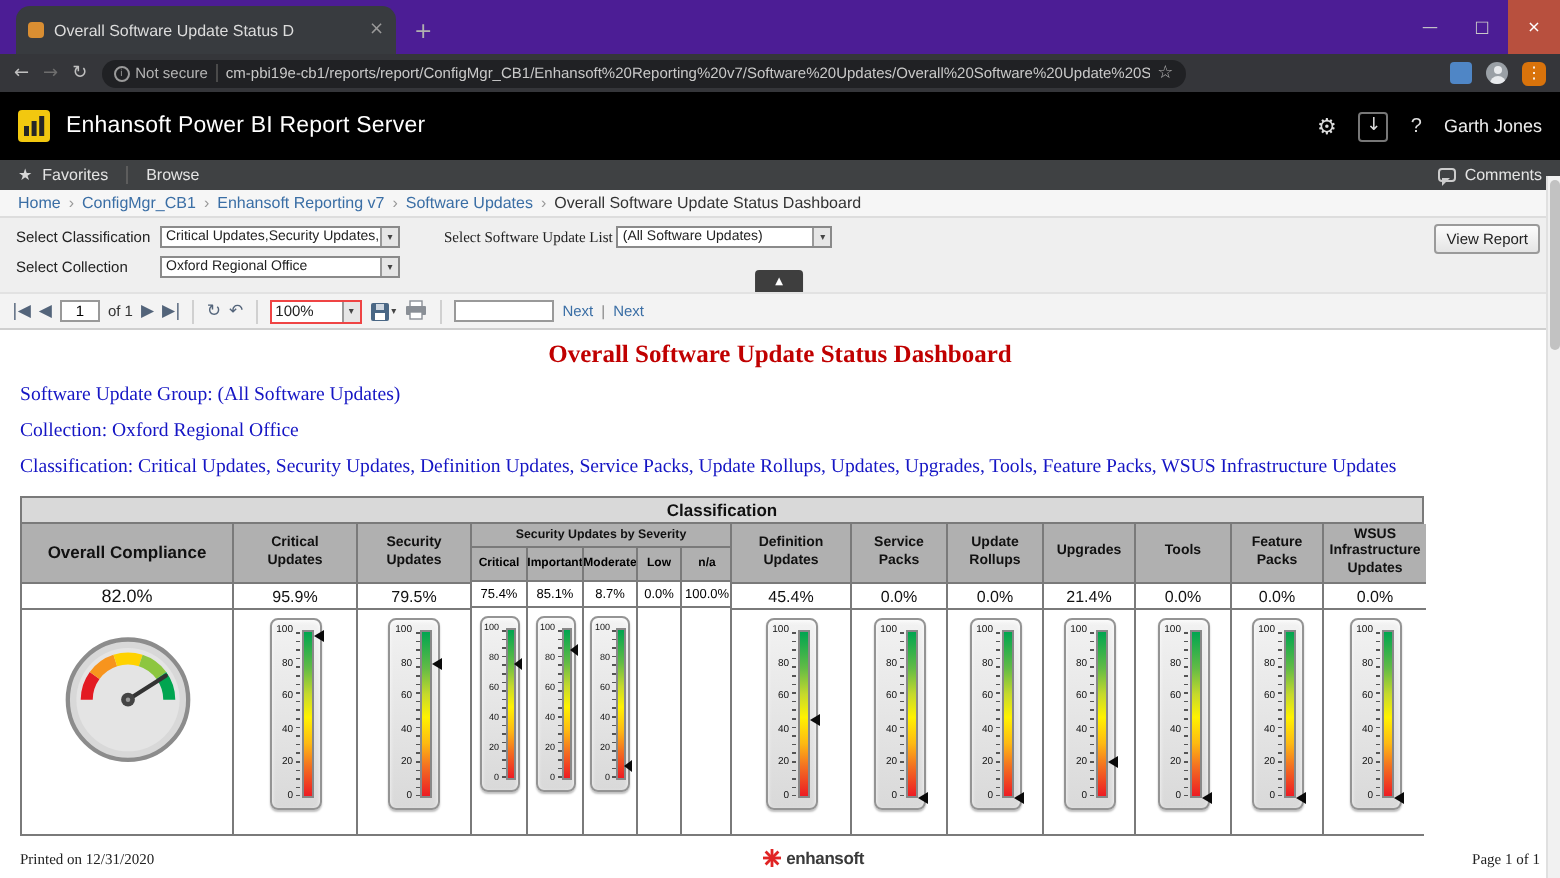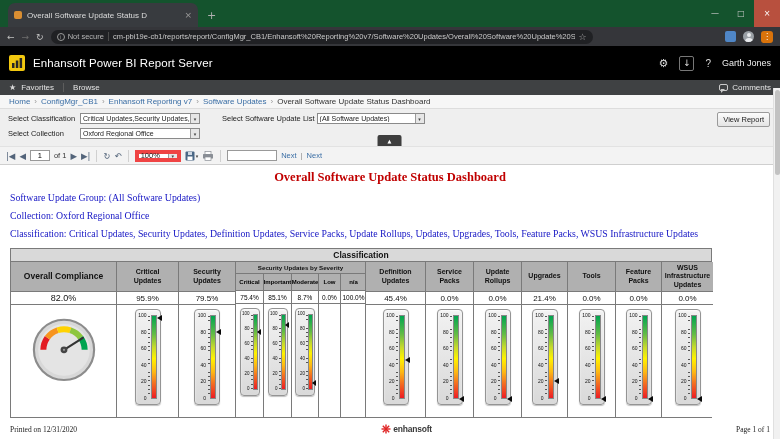--- a/index.html
+++ b/index.html
@@ -2,21 +2,21 @@
 <html><head>
 <meta charset="utf-8">
 <style>
   * { margin:0; padding:0; box-sizing:border-box; }
   html,body { background:#d0d0d0; }
   .screen { width:780px; height:439px; position:relative; overflow:hidden; background:#fff;
             font-family:"Liberation Sans", sans-serif; }
   .icon { font-family:"DejaVu Sans", sans-serif; }
 
   
-  .tabbar { height:27px; background:#14532d; display:flex; align-items:flex-end; position:relative; }
+  .tabbar { height:27px; background:#4c1d95; display:flex; align-items:flex-end; position:relative; }
   .tab { margin-left:8px; width:190px; height:24px; background:#383b3f; border-radius:7px 7px 0 0;
          display:flex; align-items:center; padding:0 6px; gap:5px; }
   .favicon { width:8px; height:8px; border-radius:2px; background:#d98e32; flex:0 0 auto; }
   .tab-title { flex:1; font-size:8px; color:#dcdcdc; white-space:nowrap; overflow:hidden; }
   .tab-close { color:#9a9a9a; font-size:9px; }
   .newtab { color:#b0b0b0; font-size:11px; margin:0 0 5px 9px; }
   .win-controls { position:absolute; right:0; top:0; height:27px; display:flex; }
   .win-btn { width:26px; height:27px; display:flex; align-items:center; justify-content:center;
              color:#c8c8c8; font-size:8px; }
   .win-close { background:#b8503e; color:#fff; }
@@ -68,42 +68,42 @@
               align-items:center; padding:0 9px; font-size:8px; gap:4px; white-space:nowrap; }
   .crumb { color:#3a6ea5; }
   .crumb-sep { color:#999; }
   .crumb-current { color:#333; }
 
   
   .params { background:#efefef; padding:3px 8px 4px; position:relative; border-bottom:1px solid #e2e2e2; }
   .param-row { display:flex; align-items:center; height:13px; margin-bottom:2px; }
   .param-label { font-size:7.5px; color:#222; white-space:nowrap; }
   .lbl1 { width:72px; }
-  .lbl2 { margin-left:22px; margin-right:2px; }
+  .lbl2 { margin-left:22px; margin-right:2px;font-family:Liberation Serif, serif; }
   .param-select { height:11px; background:#fff; border:1px solid #8a8a8a; display:flex; align-items:center; }
   .sel-txt { flex:1; font-size:7px; padding:0 2px; color:#222; white-space:nowrap; overflow:hidden; }
   .sel-arrow { width:9px; height:100%; background:#e6e6e6; border-left:1px solid #9a9a9a; font-size:5px;
                display:flex; align-items:center; justify-content:center; color:#444; }
   .w120 { width:120px; } .w108 { width:108px; }
   .view-report { position:absolute; top:3px; right:10px; height:15px; padding:0 5px; font-size:7.5px;
                  background:linear-gradient(#fcfcfc,#e4e4e4); border:1px solid #9a9a9a; border-radius:2px;
                  color:#222; display:flex; align-items:center; white-space:nowrap; }
   .param-toggle { position:absolute; left:50%; transform:translateX(-52%); bottom:0; width:24px; height:11px;
                   background:#3e3e3e; color:#fff; font-size:5px; display:flex; align-items:center;
                   justify-content:center; border-radius:2px 2px 0 0; }
 
   
   .rvbar { height:18px; background:#f3f3f3; border-bottom:1px solid #cfcfcf; display:flex;
            align-items:center; padding:0 6px; gap:4px; }
   .tb-icon { font-size:8.5px; color:#53647a; font-family:"DejaVu Sans", sans-serif; white-space:nowrap; }
   .page-input { width:20px; height:11px; border:1px solid #999; font-size:7.5px; text-align:center;
                 font-family:"Liberation Sans",sans-serif; }
   .of { font-size:7.5px; color:#333; }
   .tb-sep { width:1px; height:12px; background:#d0d0d0; margin:0 2px; }
-  .zoom { width:46px; height:12px; background:#fff; border:4px solid #ef4444; display:flex; align-items:center; }
+  .zoom { width:46px; height:12px; background:#fff; border:1px solid #ef4444; display:flex; align-items:center; }
   .zoom .sel-txt { font-size:7.5px; }
   .dd-arrow { font-size:5px; color:#444; }
   .find-input { width:50px; height:11px; border:1px solid #999; font-size:7.5px; padding:0 2px;
                 font-family:"Liberation Sans",sans-serif; }
   .find-link { font-size:7.5px; color:#3a6ea5; }
   .link-sep { font-size:7.5px; color:#888; }
 
   
   .report { background:#fff; position:relative; height:291px; overflow:hidden; }
   .r-title { margin-top:5px; text-align:center; color:#c00000; font-family:"Liberation Serif", serif;

